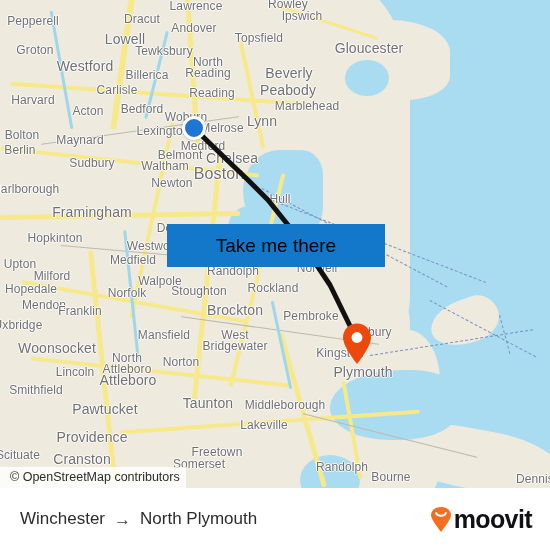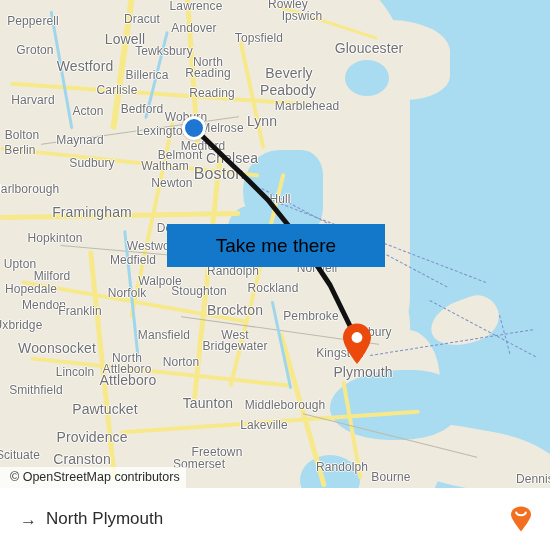--- a/index.html
+++ b/index.html
@@ -437,27 +437,29 @@
     </div>
 
     <button id="cta-button">Take me there</button>
 
     <div id="map-attribution">© OpenStreetMap contributors</div>
   </div>
 
   <div id="footer">
 
     <div id="route-summary">
+      <span>Winchester</span>
       <span id="route-arrow-icon">→</span>
       <span>North Plymouth</span>
     </div>
 
     <div id="moovit-logo">
       <span style="display:inline-flex;">
         <svg width="22" height="26" viewBox="0 0 22 26">
           <path d="M11 25.5 C11 25.5 21 13.5 21 8.6 C21 3.9 16.5 0.4 11 0.4 C5.5 0.4 1 3.9 1 8.6 C1 13.5 11 25.5 11 25.5 Z" fill="#f26f21"></path>
           <path d="M6.2 6.6 C7.1 10.2 14.9 10.2 15.8 6.6" fill="none" stroke="#ffffff" stroke-width="2.1" stroke-linecap="round"></path>
         </svg>
       </span>
+      <span id="moovit-wordmark">moovit</span>
     </div>
   </div>
 
 </div>
 
 </body></html>

